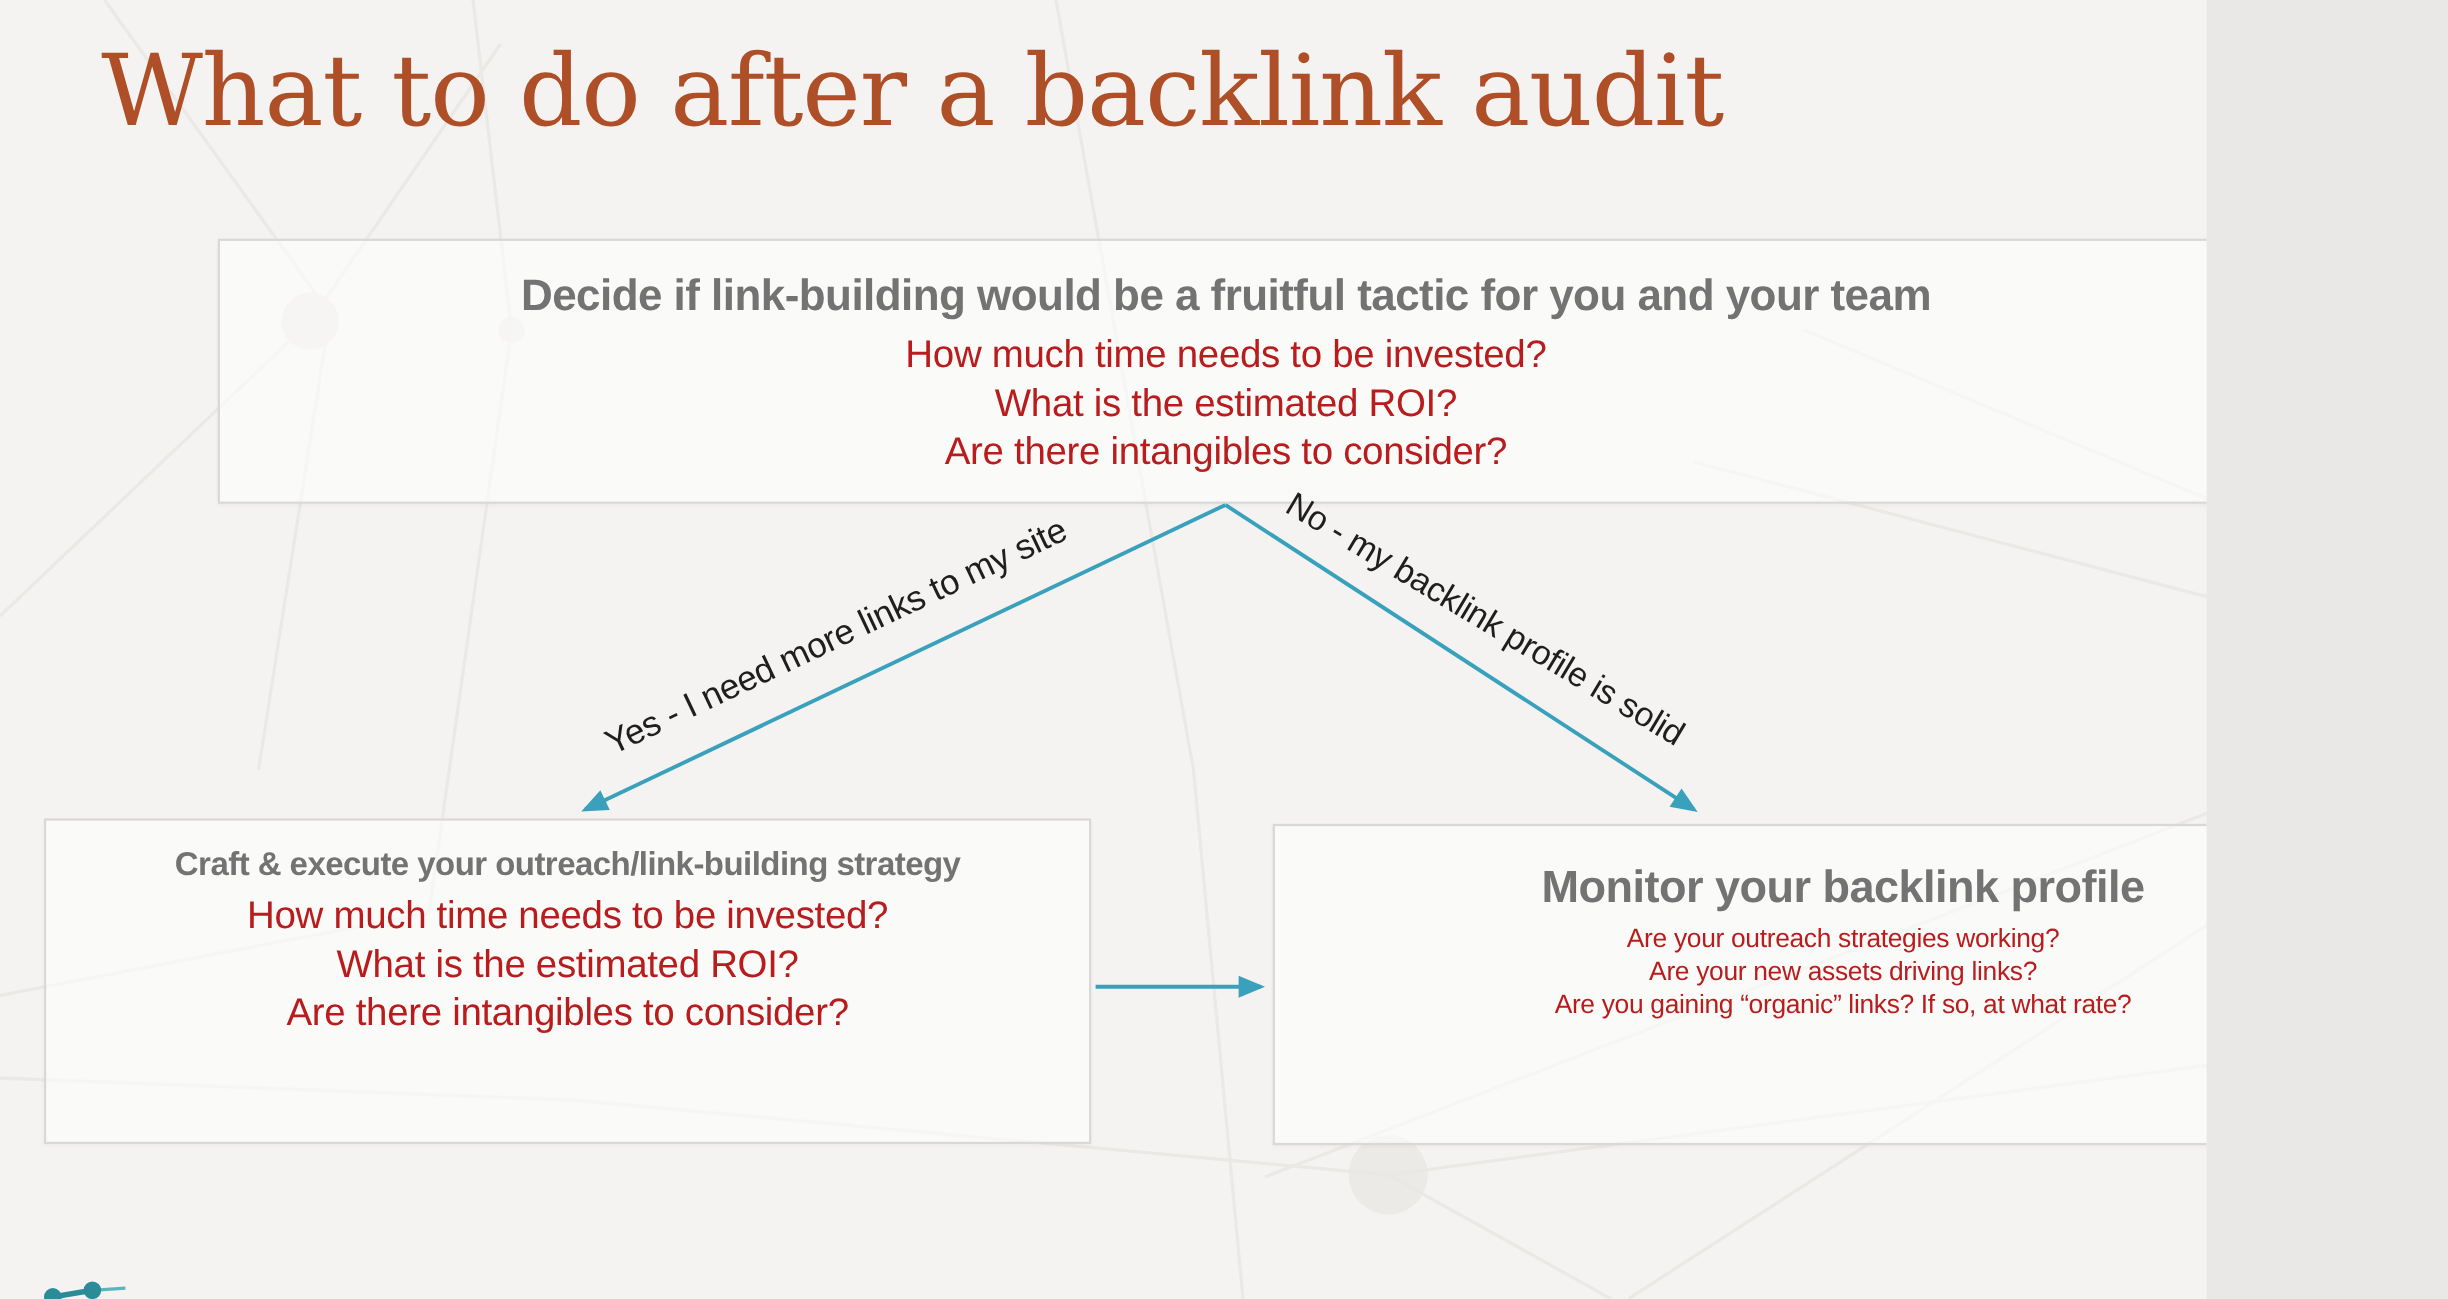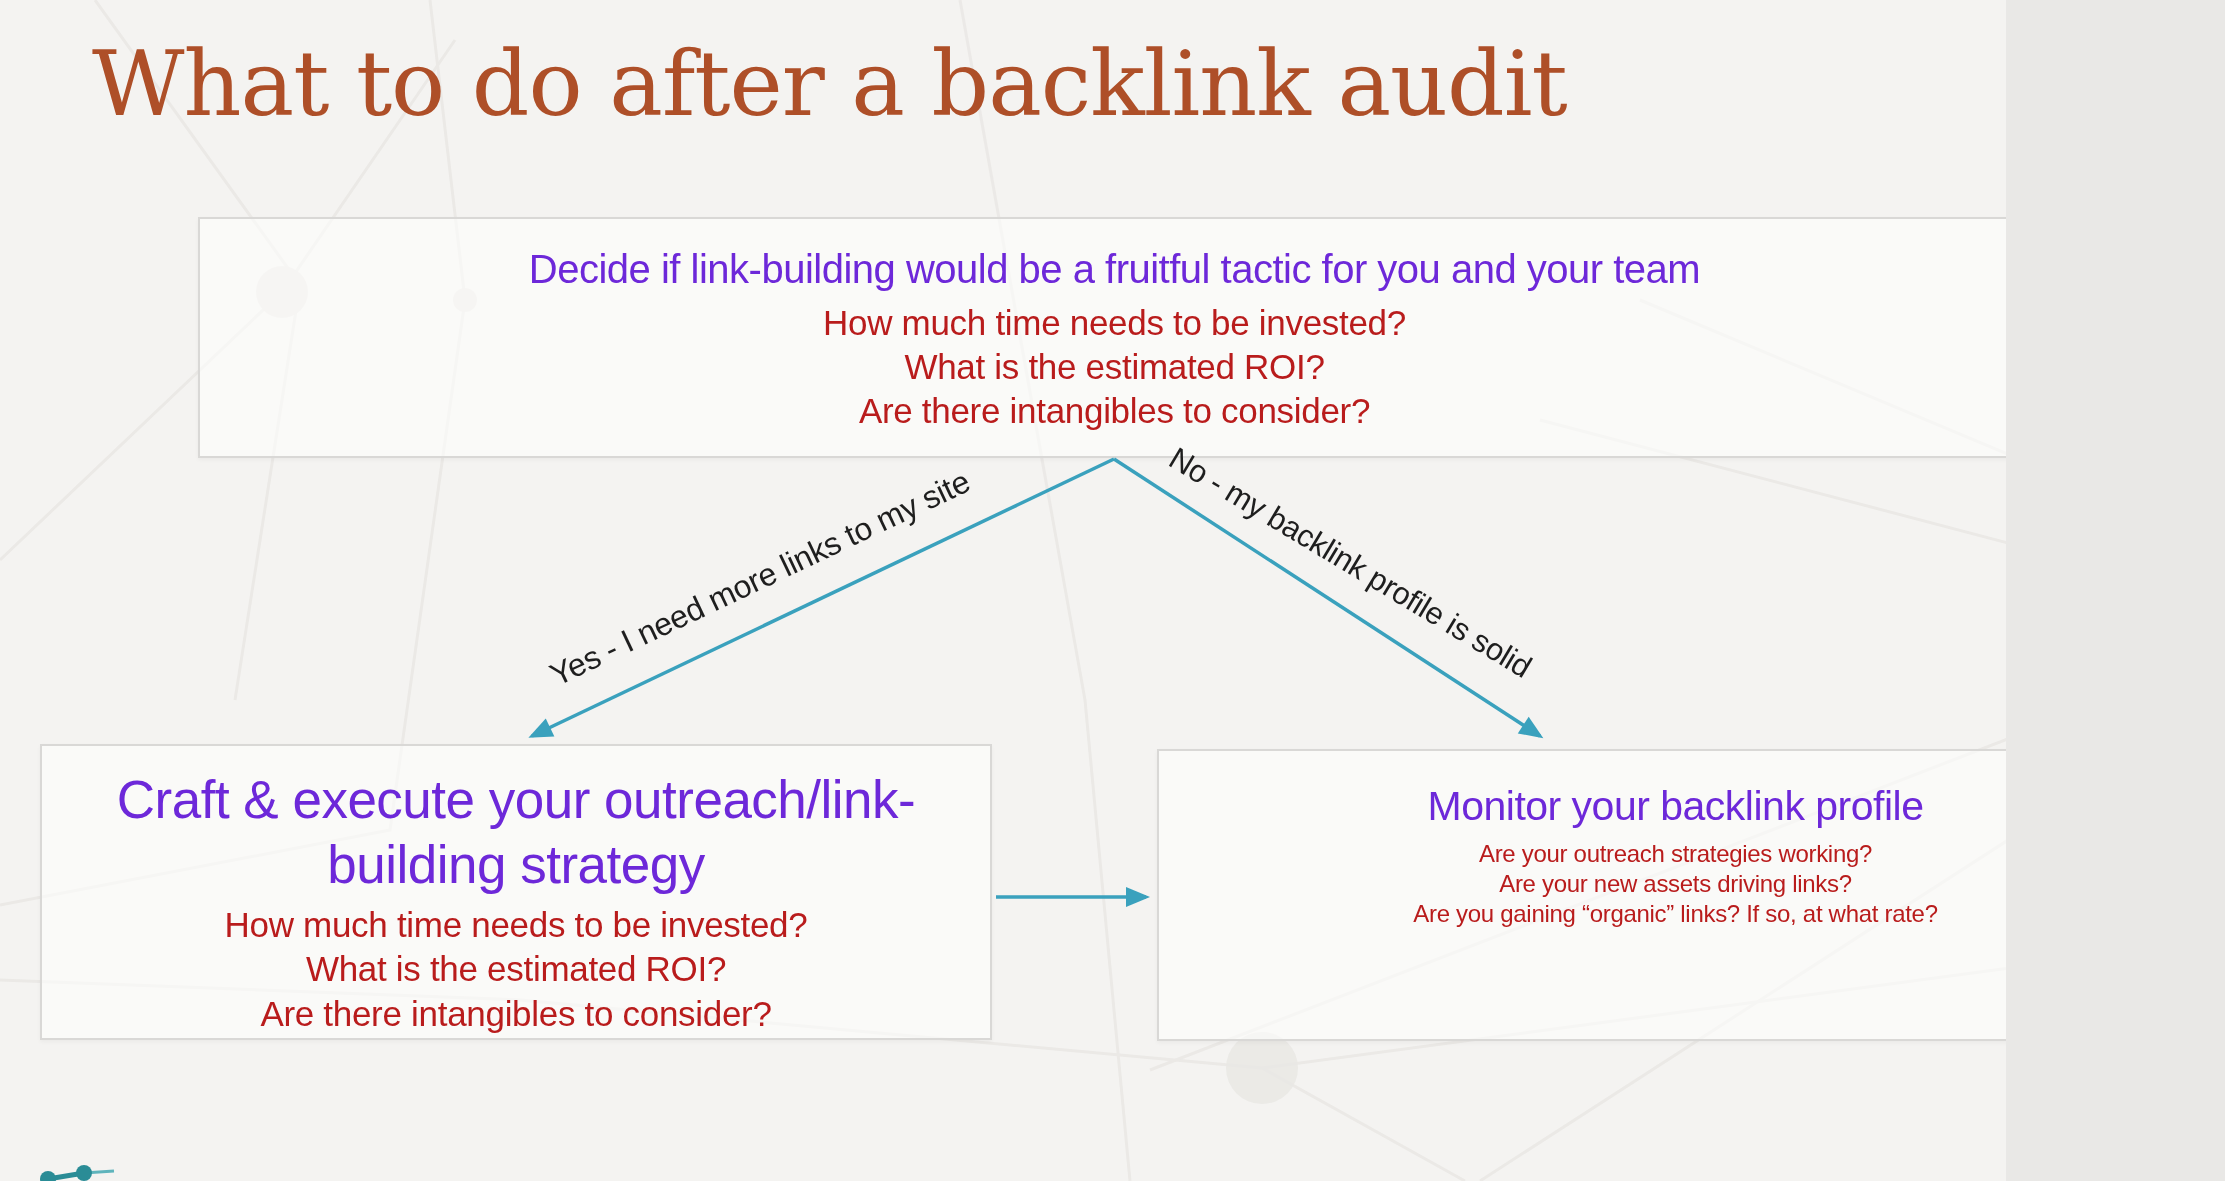--- a/index.html
+++ b/index.html
@@ -23,32 +23,32 @@
 
   .fc-box{
     position:absolute;z-index:2;box-sizing:border-box;
     background:rgba(253,253,252,0.62);
     border:2px solid #d9d8d6;
     box-shadow:0 2px 4px rgba(0,0,0,0.04);
     text-align:center;color:#3e3e3e;
   }
   .fc-box h2{
     margin:0;padding:0;
-    font-size:40px;font-weight:normal;color:#6d28d9;
+    font-size:40px;font-weight:bold;color:#737373;
     letter-spacing:-0.5px;line-height:1.22;
   }
   .fc-box p{
     margin:0;padding:0;
     font-size:35px;line-height:1.26;color:#b91c1c;
     letter-spacing:-0.3px;
   }
   .box-decision{left:198px;top:217px;width:1833px;height:241px;padding-top:26px;}
   .box-decision h2{margin-bottom:7px;}
   .box-outreach{left:40px;top:744px;width:952px;height:296px;padding-top:22px;}
-  .box-outreach h2{max-width:940px;margin:0 auto 6px auto;font-size:53px;}
+  .box-outreach h2{max-width:940px;margin:0 auto 6px auto;font-size:30px;}
   .box-monitor{left:1157px;top:749px;width:1037px;height:292px;padding-top:30px;}
   .box-monitor h2{margin-bottom:8px;font-size:41px;}
   .box-monitor p{font-size:24px;}
 
   .branch-label{
     position:absolute;z-index:4;
     font-size:32px;color:#1e1e1e;letter-spacing:-0.3px;
     text-align:center;white-space:nowrap;
   }
   .label-yes{left:460px;top:560px;width:600px;transform:rotate(-25.4deg);}

